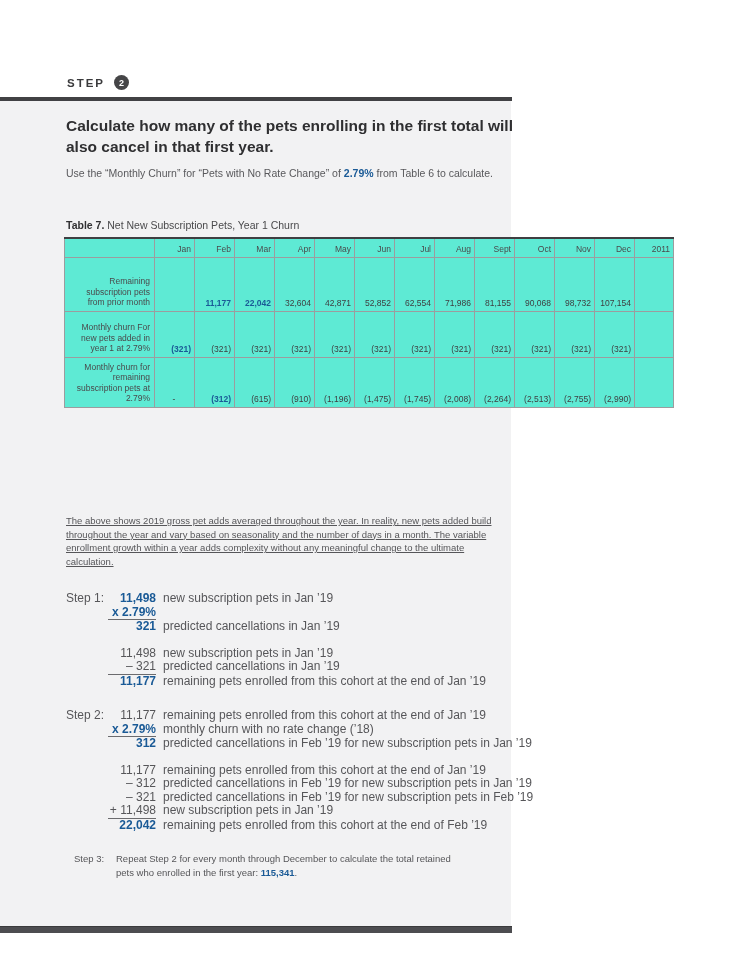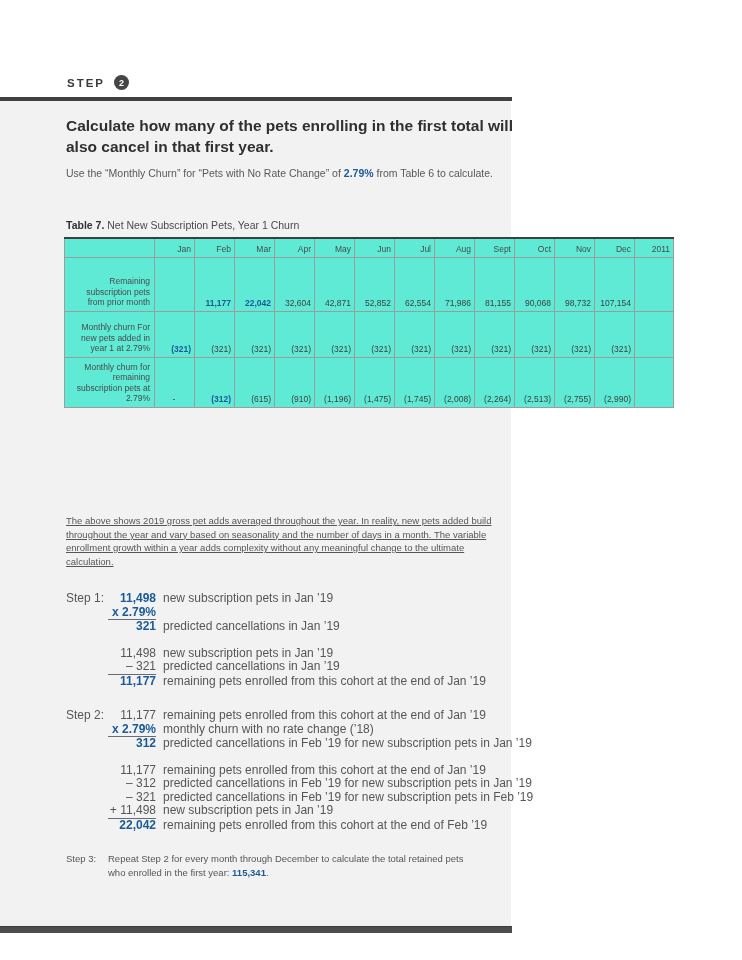--- a/index.html
+++ b/index.html
@@ -101,21 +101,21 @@
     white-space:nowrap;
   }
   .calc-line .num.ul { border-bottom:1px solid #6B6B6E; }
   .calc-line .desc { margin-left:7px; white-space:nowrap; }
   #step-1 { top:592px; }
   #step-2 { top:709px; }
   .step3 {
     position:absolute; left:66px; top:852px; width:400px;
     display:flex; font-size:9.5px; line-height:13.5px; color:#565659;
   }
-  .step3 .step-label { width:42px; flex:0 0 42px; }
+  .step3 .step-label { width:42px; flex:0 0 42px;margin-left:8px; }
   .step3-text { width:356px; }
 </style>
 </head>
 <body>
 
 <div class="step-header">
   <span class="step-word">STEP</span>
   <span class="step-circle">
     <span>2</span>
   </span>

